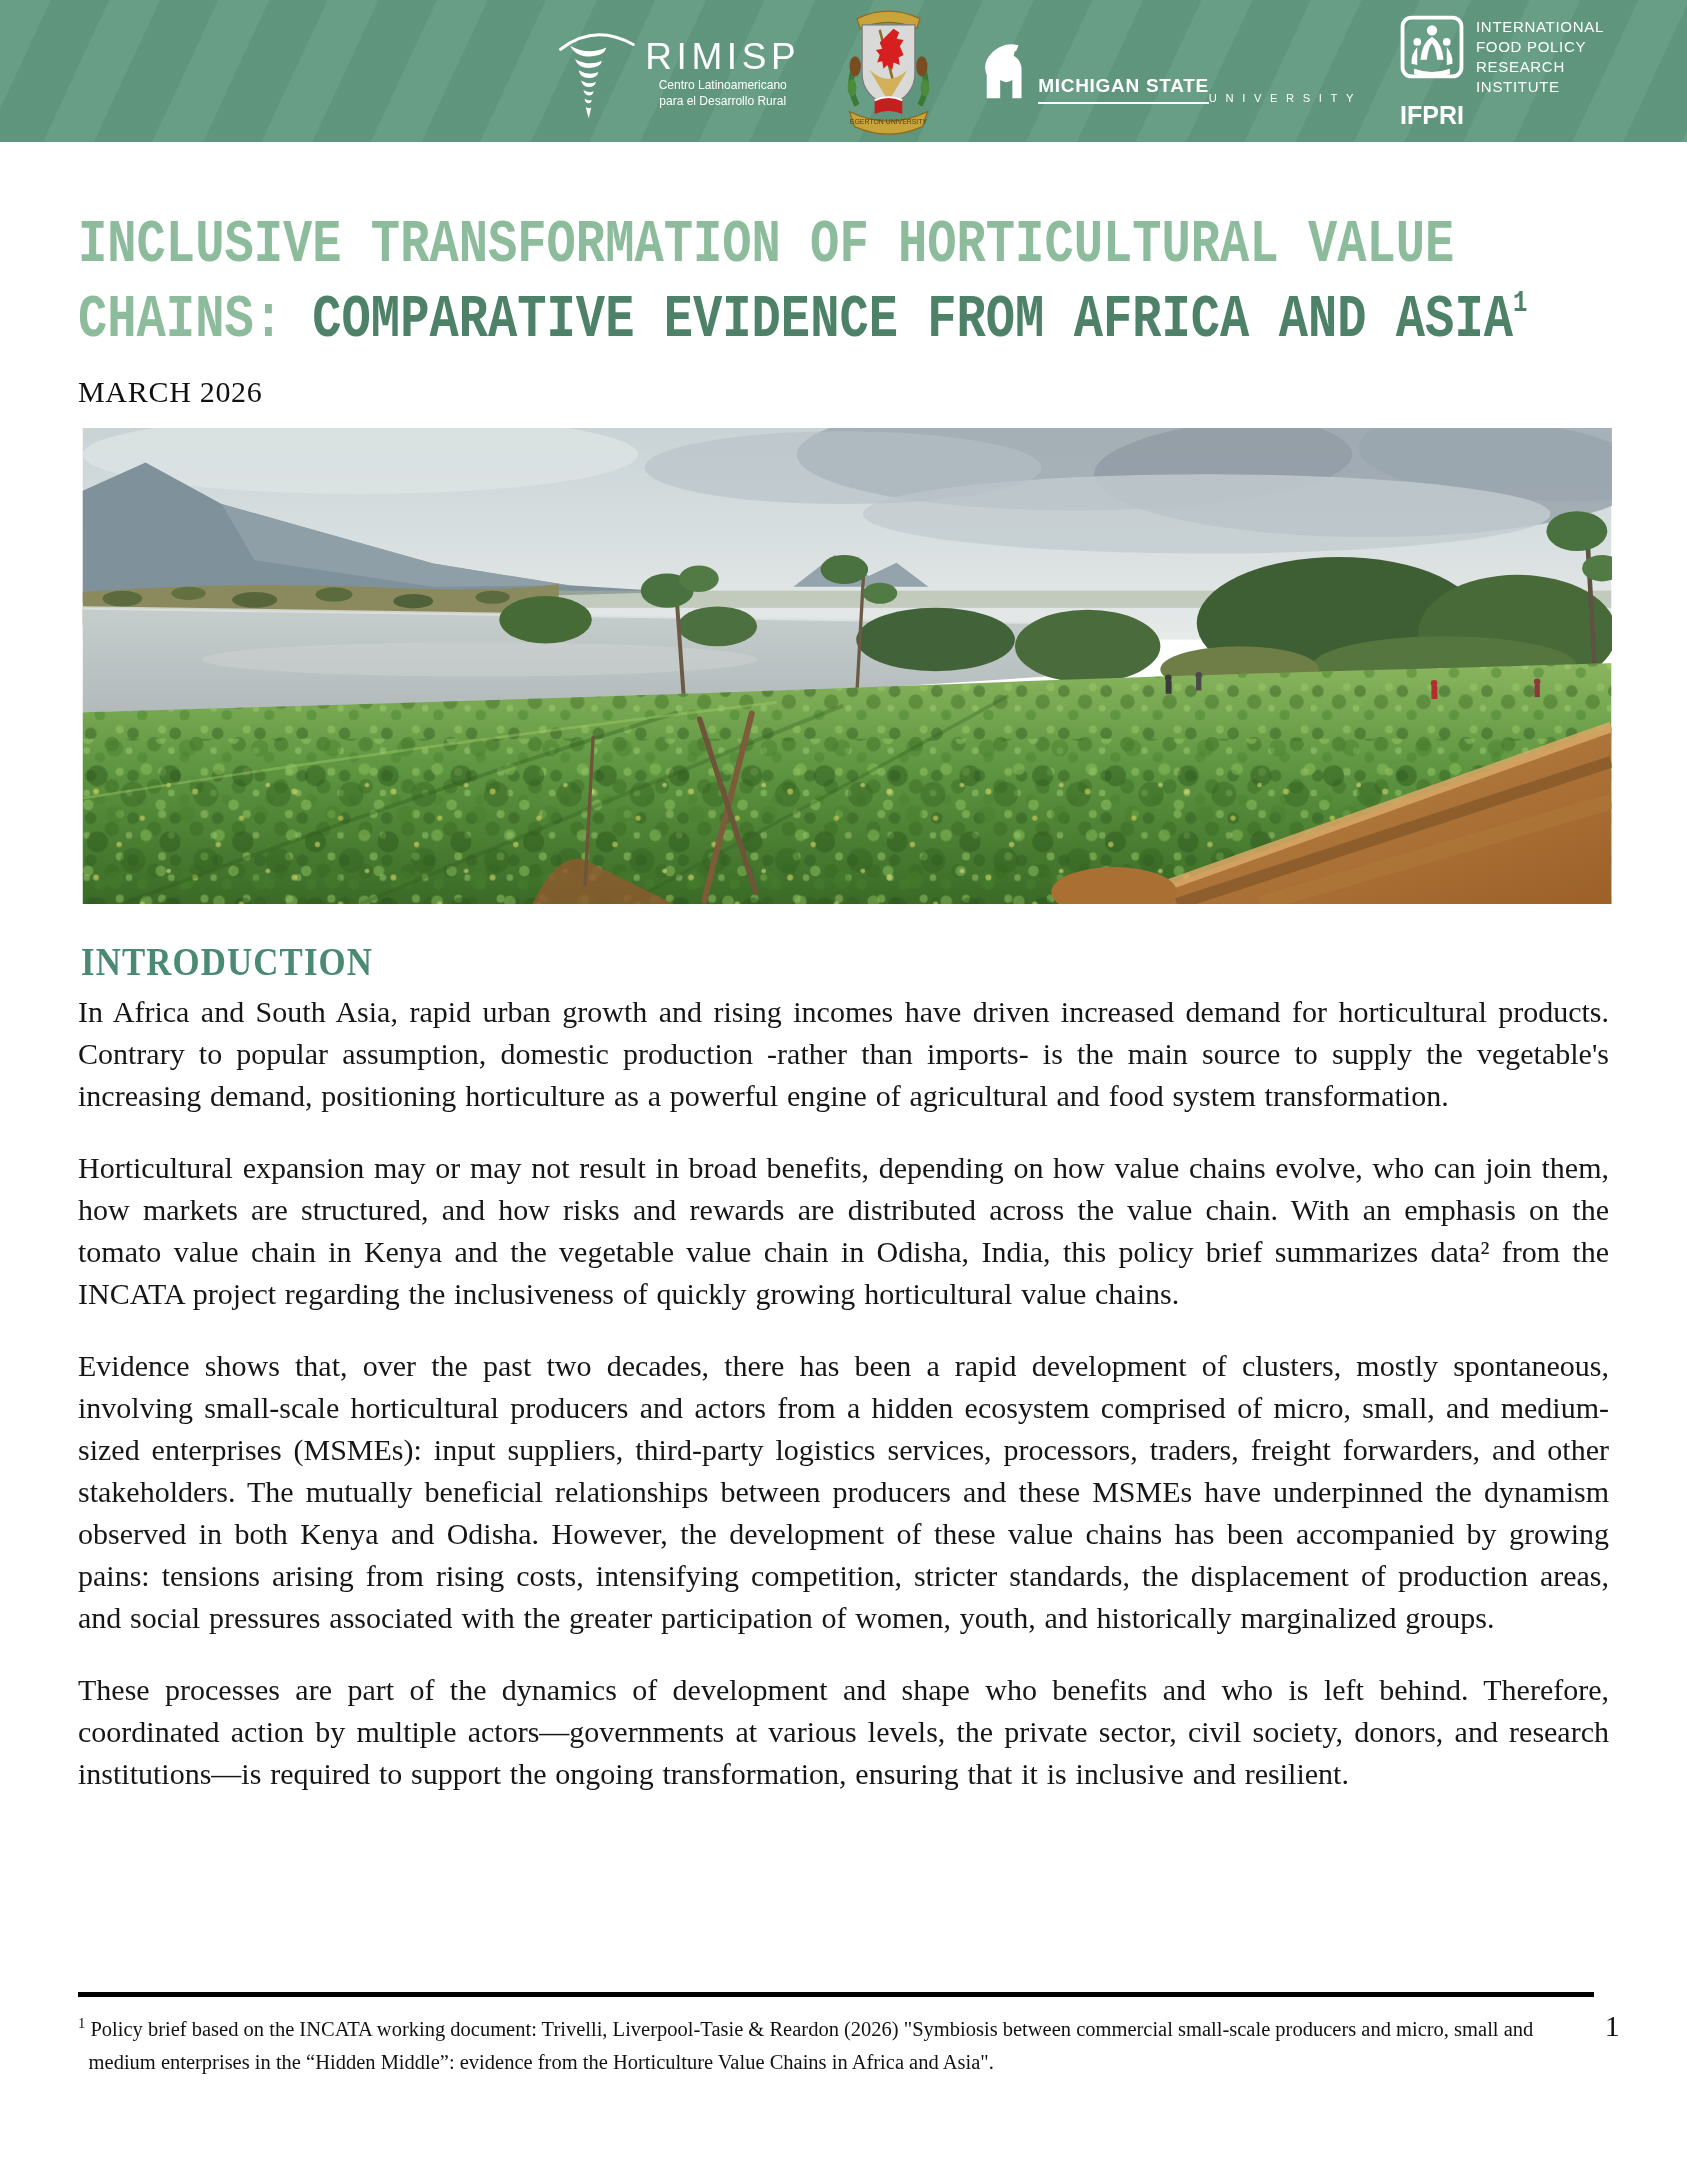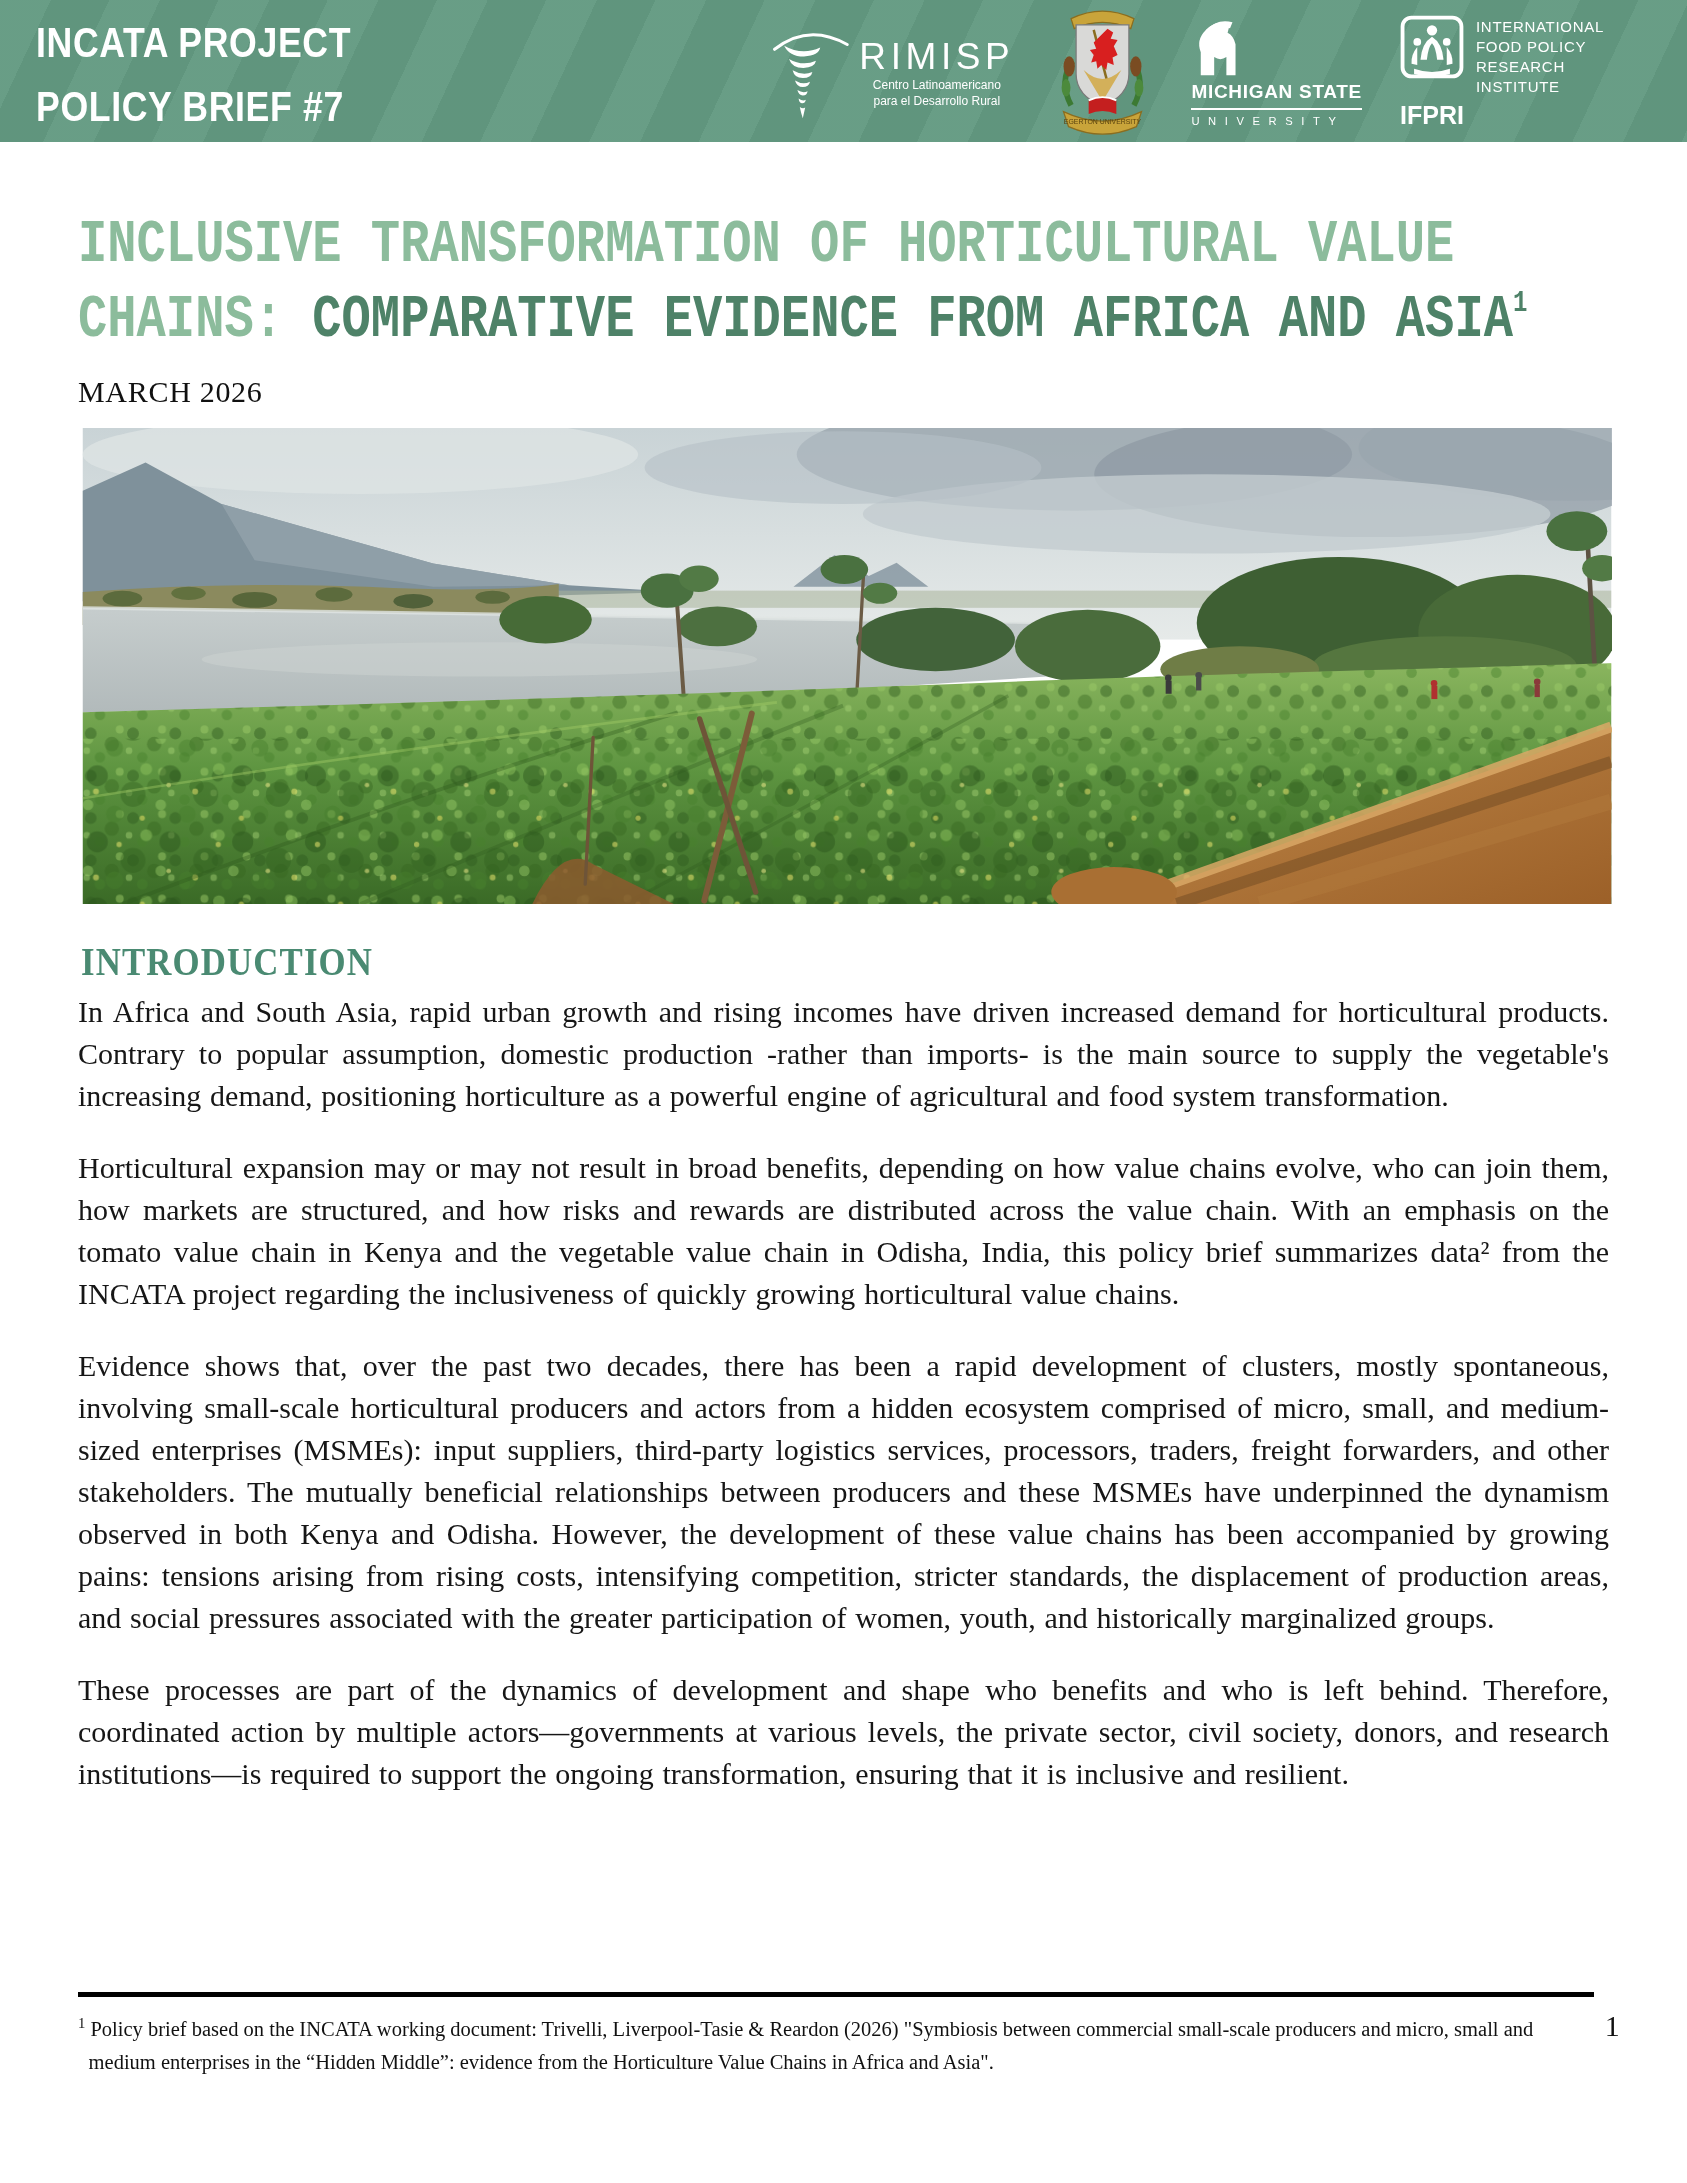--- a/index.html
+++ b/index.html
@@ -25,21 +25,21 @@
   
   .logos{
     position:absolute; right:83px; top:8px; height:129px;
     display:flex; align-items:center; gap:38px; color:#ffffff;
   }
   .logo-rimisp{display:flex; align-items:center; gap:10.6px;}
   .rimisp-text{display:flex; flex-direction:column;text-align:center;}
   .rimisp-name{font-family:"Liberation Sans",sans-serif; font-size:37px;
     letter-spacing:4.6px; font-weight:normal; line-height:41px;}
   .rimisp-sub{font-family:"Liberation Sans",sans-serif; font-size:12px; line-height:16px;}
-  .logo-msu{display:flex; flex-direction:column; align-items:flex-start;}
+  .logo-msu{display:flex; flex-direction:row; align-items:flex-end;}
   .msu-line1{font-family:"Liberation Sans",sans-serif; font-weight:bold; font-size:19px;
     letter-spacing:0.7px; border-bottom:2px solid #fff; padding-bottom:4.6px; white-space:nowrap;}
   .msu-line2{font-family:"Liberation Sans",sans-serif; font-size:11.2px; letter-spacing:8.6px;
     margin-top:4.6px; white-space:nowrap;}
   .logo-ifpri{display:flex; flex-direction:column;}
   .ifpri-top{display:flex; gap:12px; align-items:flex-start;}
   .ifpri-lines{font-family:"Liberation Sans",sans-serif; font-size:15px; line-height:20px;
     letter-spacing:0.7px; margin-top:1.3px;}
   .ifpri-abbr{font-family:"Liberation Sans",sans-serif; font-weight:bold; font-size:25px;
     margin-top:4px;}
@@ -68,24 +68,20 @@
     color:#111111; padding-left:10.6px; text-indent:-10.6px;}
   .footnote sup{font-size:14.6px;}
   .page-number{position:absolute; right:1.3px; top:17px; font-size:30px; color:#111111;}
 </style>
 </head>
 <body>
 
 <div class="page">
 
   <header class="band">
-    <div class="band-titles">
-      <div class="band-line">INCATA PROJECT</div>
-      <div class="band-line">POLICY BRIEF #7</div>
-    </div>
 
     <div class="logos">
 
       <div class="logo-rimisp">
         <span>
           <svg width="78" height="111" viewBox="0 0 130 170">
             <path d="M6,48 Q62,4 127,40" fill="none" stroke="#ffffff" stroke-width="5" stroke-linecap="round"></path>
             <path d="M22,42 q30,17 60,3 q-2,13 -27,15 q-25,0 -33,-18 Z" fill="#ffffff"></path>
             <path d="M30,64 q23,13 45,3 q-2,11 -21,12 q-19,0 -24,-15 Z" fill="#ffffff"></path>
             <path d="M36,83 q17,10 33,3 q-2,10 -16,10 q-14,0 -17,-13 Z" fill="#ffffff"></path>

